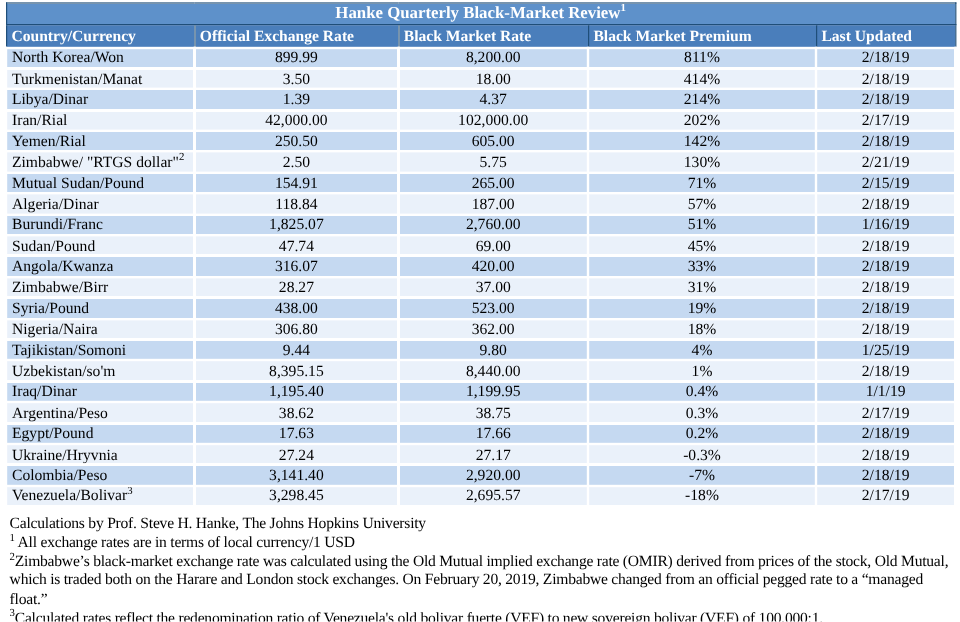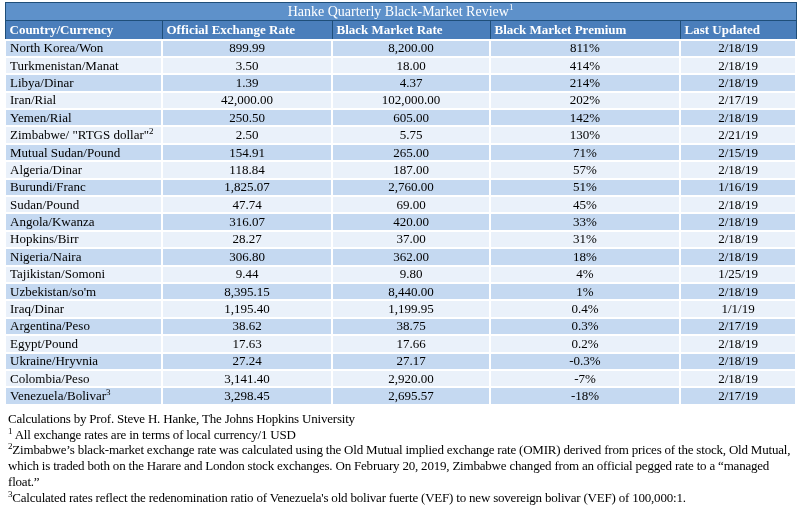--- a/index.html
+++ b/index.html
@@ -19,21 +19,21 @@
     width: 791px;
   }
   .bmr th, .bmr td { overflow: hidden; white-space: nowrap; }
 
   .title-cell {
     background: #5E91CA;
     border: 1px solid #1F4E79;
     color: #ffffff;
     text-align: center;
     font-size: 14px;
-    font-weight: normal;
+    font-weight: bold;
     height: 18px;
     padding: 0;
     margin-left: 12px;
   }
   tr.head-row th {
     background: #4A7EBB;
     border: 1px solid #1F4E79;
     color: #ffffff;
     text-align: left;
     font-size: 13px;
@@ -164,24 +164,31 @@
           <td class="c">2/18/19</td>
         </tr>
         <tr>
           <td>Angola/Kwanza</td>
           <td class="c">316.07</td>
           <td class="c">420.00</td>
           <td class="c">33%</td>
           <td class="c">2/18/19</td>
         </tr>
         <tr>
-          <td>Hopkins/Birr</td>
+          <td>Zimbabwe/Birr</td>
           <td class="c">28.27</td>
           <td class="c">37.00</td>
           <td class="c">31%</td>
+          <td class="c">2/18/19</td>
+        </tr>
+        <tr>
+          <td>Syria/Pound</td>
+          <td class="c">438.00</td>
+          <td class="c">523.00</td>
+          <td class="c">19%</td>
           <td class="c">2/18/19</td>
         </tr>
         <tr>
           <td>Nigeria/Naira</td>
           <td class="c">306.80</td>
           <td class="c">362.00</td>
           <td class="c">18%</td>
           <td class="c">2/18/19</td>
         </tr>
         <tr>

